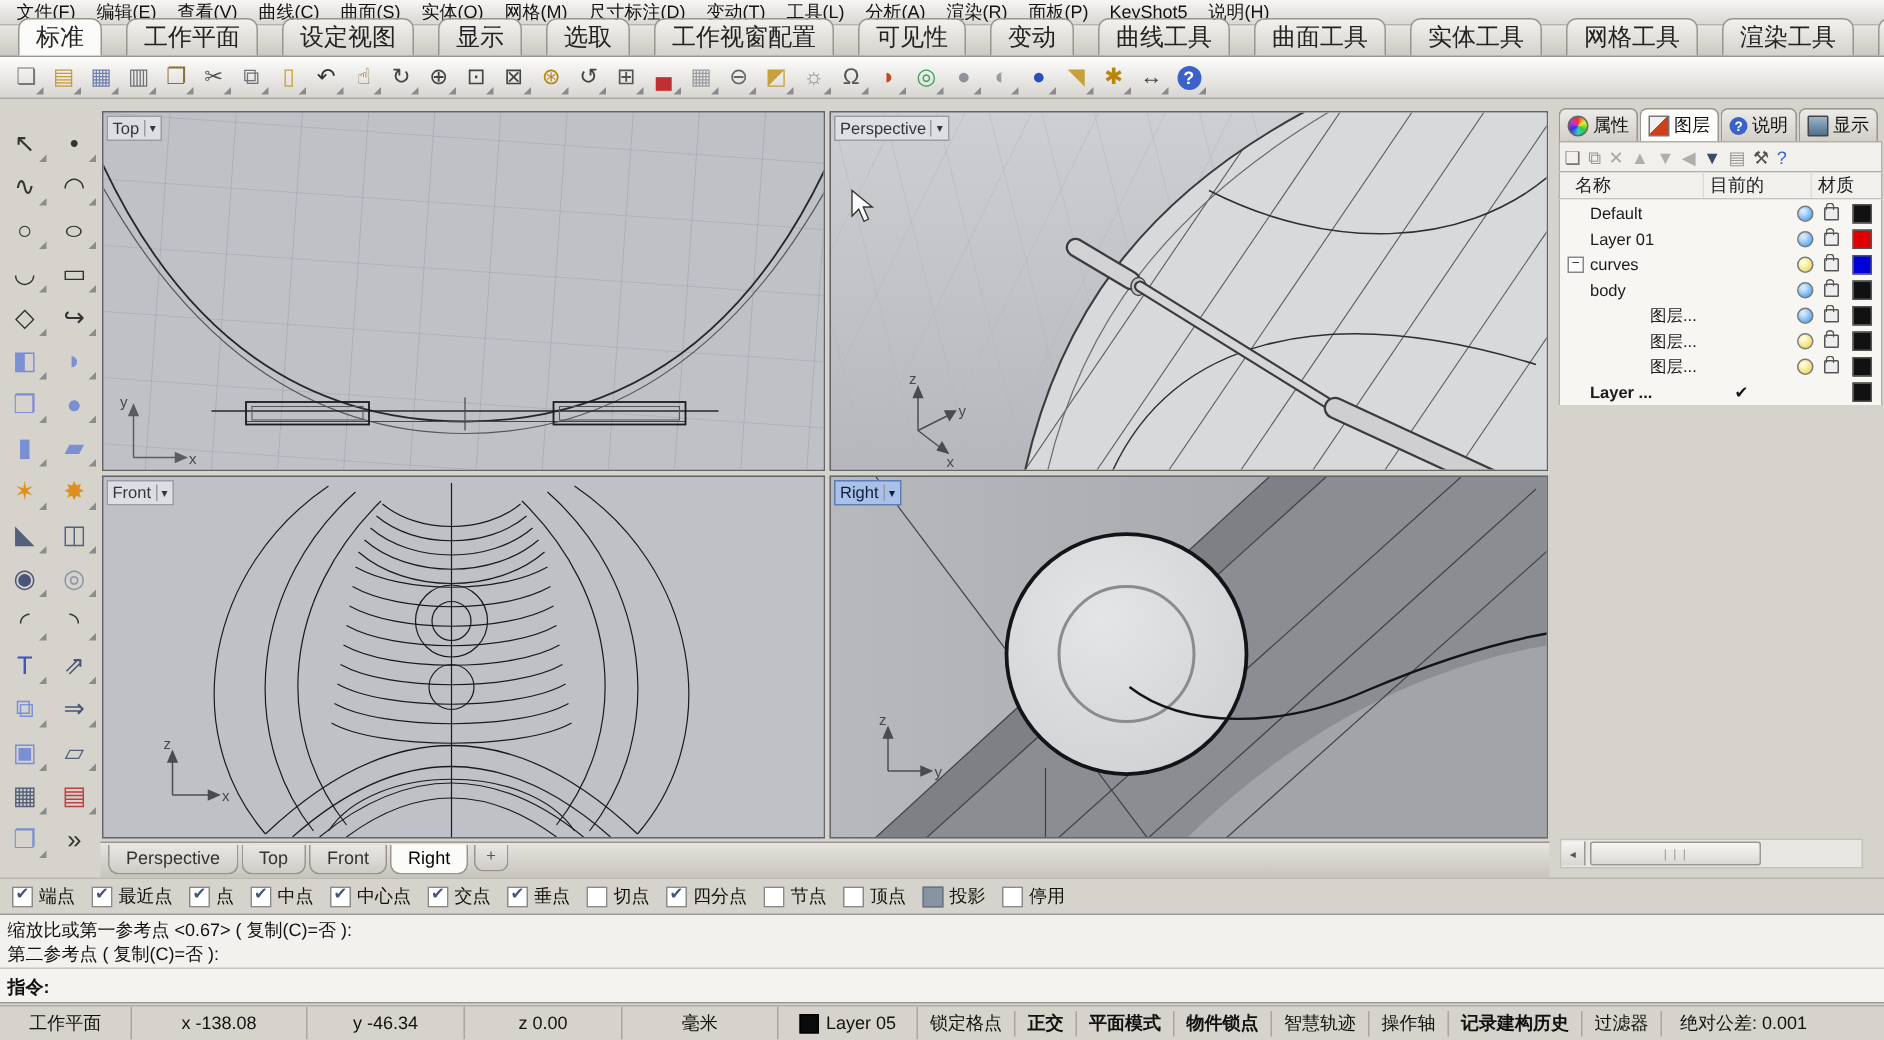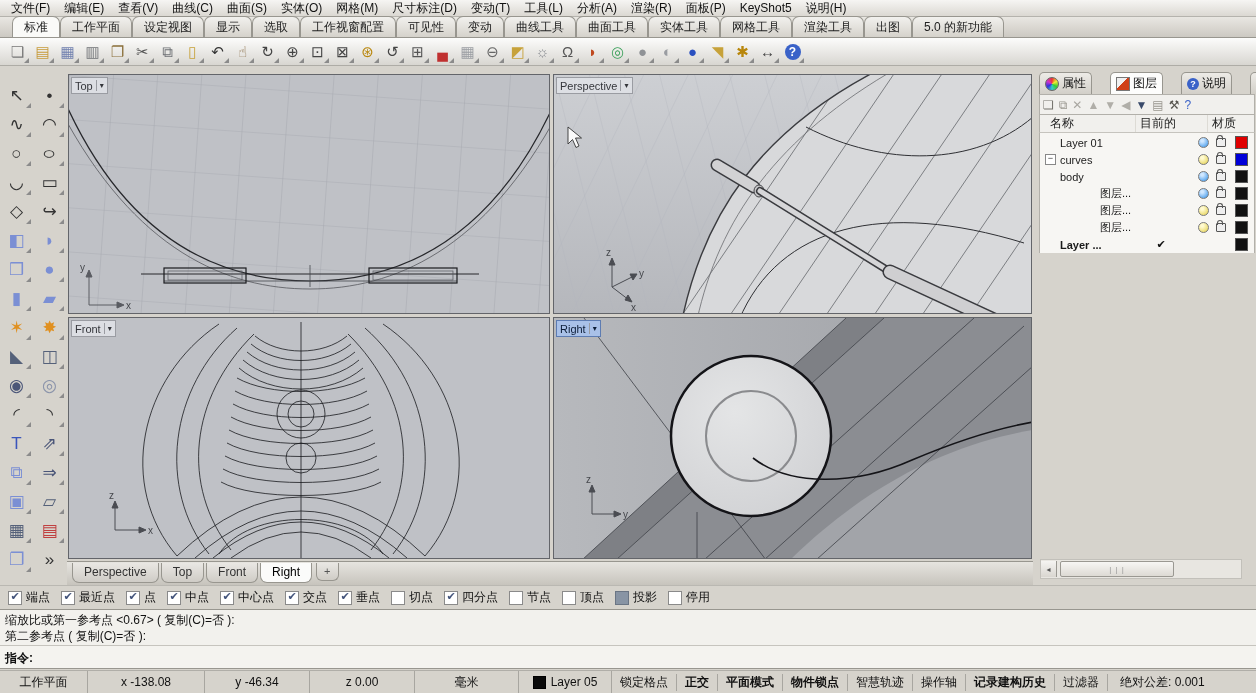--- a/index.html
+++ b/index.html
@@ -10,21 +10,21 @@
   
   .menubar{position:absolute;left:0;top:0;width:1256px;height:17px;
            background:linear-gradient(#f6f5f3,#dbd8d2);border-bottom:1px solid #b5b3ad;
            display:flex;align-items:center;padding-left:4px;box-sizing:border-box}
   .menu-item{padding:0 7px;white-space:nowrap;cursor:default}
 
   
   .tabbar{position:absolute;left:0;top:17px;width:1256px;height:21px;
           background:linear-gradient(#e9e7e2,#ccc9c2);border-bottom:1px solid #98968f;
           display:flex;align-items:flex-end;padding-left:12px;box-sizing:border-box}
-  .tab{position:relative;margin-right:0;padding:2px 11px 1px;font-size:12px;color:#222;
+  .tab{position:relative;margin-right:16px;padding:2px 11px 1px;font-size:16px;color:#222;
        background:linear-gradient(#f2f1ee,#d5d2cb);border:1px solid #98968f;border-bottom:none;
        border-radius:7px 7px 0 0;white-space:nowrap}
   .tab.active{background:#fafaf8;z-index:2}
 
   
   .icon-toolbar{position:absolute;left:0;top:38px;width:1256px;height:28px;
                 background:linear-gradient(#fcfcfb,#d8d6d1);border-bottom:1px solid #aeaca6;
                 display:flex;align-items:center;padding-left:5px;box-sizing:border-box}
   .ticon{width:25px;height:24px;display:flex;align-items:center;justify-content:center;
          font-size:15px;position:relative;border-radius:3px}
@@ -71,21 +71,21 @@
   .vp-tab{margin-right:2px;padding:2px 11px 3px;font-size:12px;color:#333;
           background:linear-gradient(#e9e7e3,#cfccc6);border:1px solid #98968f;border-top:none;
           border-radius:0 0 7px 7px;white-space:nowrap}
   .vp-tab.active{background:#fbfbfa;color:#000}
   .vp-tab-add{margin-left:2px;padding:2px 7px 3px;font-size:11px;color:#555;
           background:linear-gradient(#e9e7e3,#cfccc6);border:1px solid #98968f;border-top:none;
           border-radius:0 0 6px 6px}
 
   
   .right-panel{position:absolute;left:1038px;top:66px;width:218px;height:519px;background:#d6d3cc}
-  .rp-tabs{display:flex;align-items:flex-end;height:24px;padding:4px 1px 0;gap:18px;overflow:hidden}
+  .rp-tabs{display:flex;align-items:flex-end;height:24px;padding:4px 1px 0;gap:1px;overflow:hidden}
   .rp-tab{display:flex;align-items:center;gap:3px;padding:2px 5px 2px;font-size:12px;
           background:linear-gradient(#edebe7,#d2cfc8);border:1px solid #98968f;border-bottom:none;
           border-radius:5px 5px 0 0;white-space:nowrap}
   .rp-tab.active{background:#fdfdfc}
   .ticn{width:12px;height:12px;flex:none;position:relative}
   .ticn.wheel{border-radius:50%;border:1px solid #666;
       background:conic-gradient(#e33,#ee3,#3c3,#3cc,#33d,#c3c,#e33)}
   .ticn.layers{background:linear-gradient(135deg,#f0f0f0 45%,#d04018 45%);border:1px solid #777}
   .ticn.help{background:#3a62c8;border-radius:50%}
   .ticn.help::after{content:"?";position:absolute;left:0;top:0;width:12px;height:12px;
@@ -652,20 +652,29 @@
       <span class="rp-ticon" style="color: rgb(85, 83, 77);">⚒</span>
       <span class="rp-ticon" style="color: rgb(58, 98, 200);">?</span>
     </div>
   <div class="rp-headers">
     <span class="col-name">名称</span>
     <span class="col-current">目前的</span>
     <span class="col-material">材质</span>
   </div>
   <div class="rp-list">
 
+  <div class="layer-row">
+        <span class="expander"></span>
+        <span class="lname">Default</span>
+        <span class="lcheck">✔</span>
+        <span class="lspacer"></span>
+        <span class="bulbicon blue"></span>
+        <span class="lockicon"></span>
+        <span class="swatch" style="background: rgb(17, 17, 17);"></span>
+      </div>
       <div class="layer-row">
         <span class="expander"></span>
         <span class="lname">Layer 01</span>
         <span class="lcheck">✔</span>
         <span class="lspacer"></span>
         <span class="bulbicon blue"></span>
         <span class="lockicon"></span>
         <span class="swatch" style="background: rgb(224, 0, 0);"></span>
       </div>
       <div class="layer-row group">

